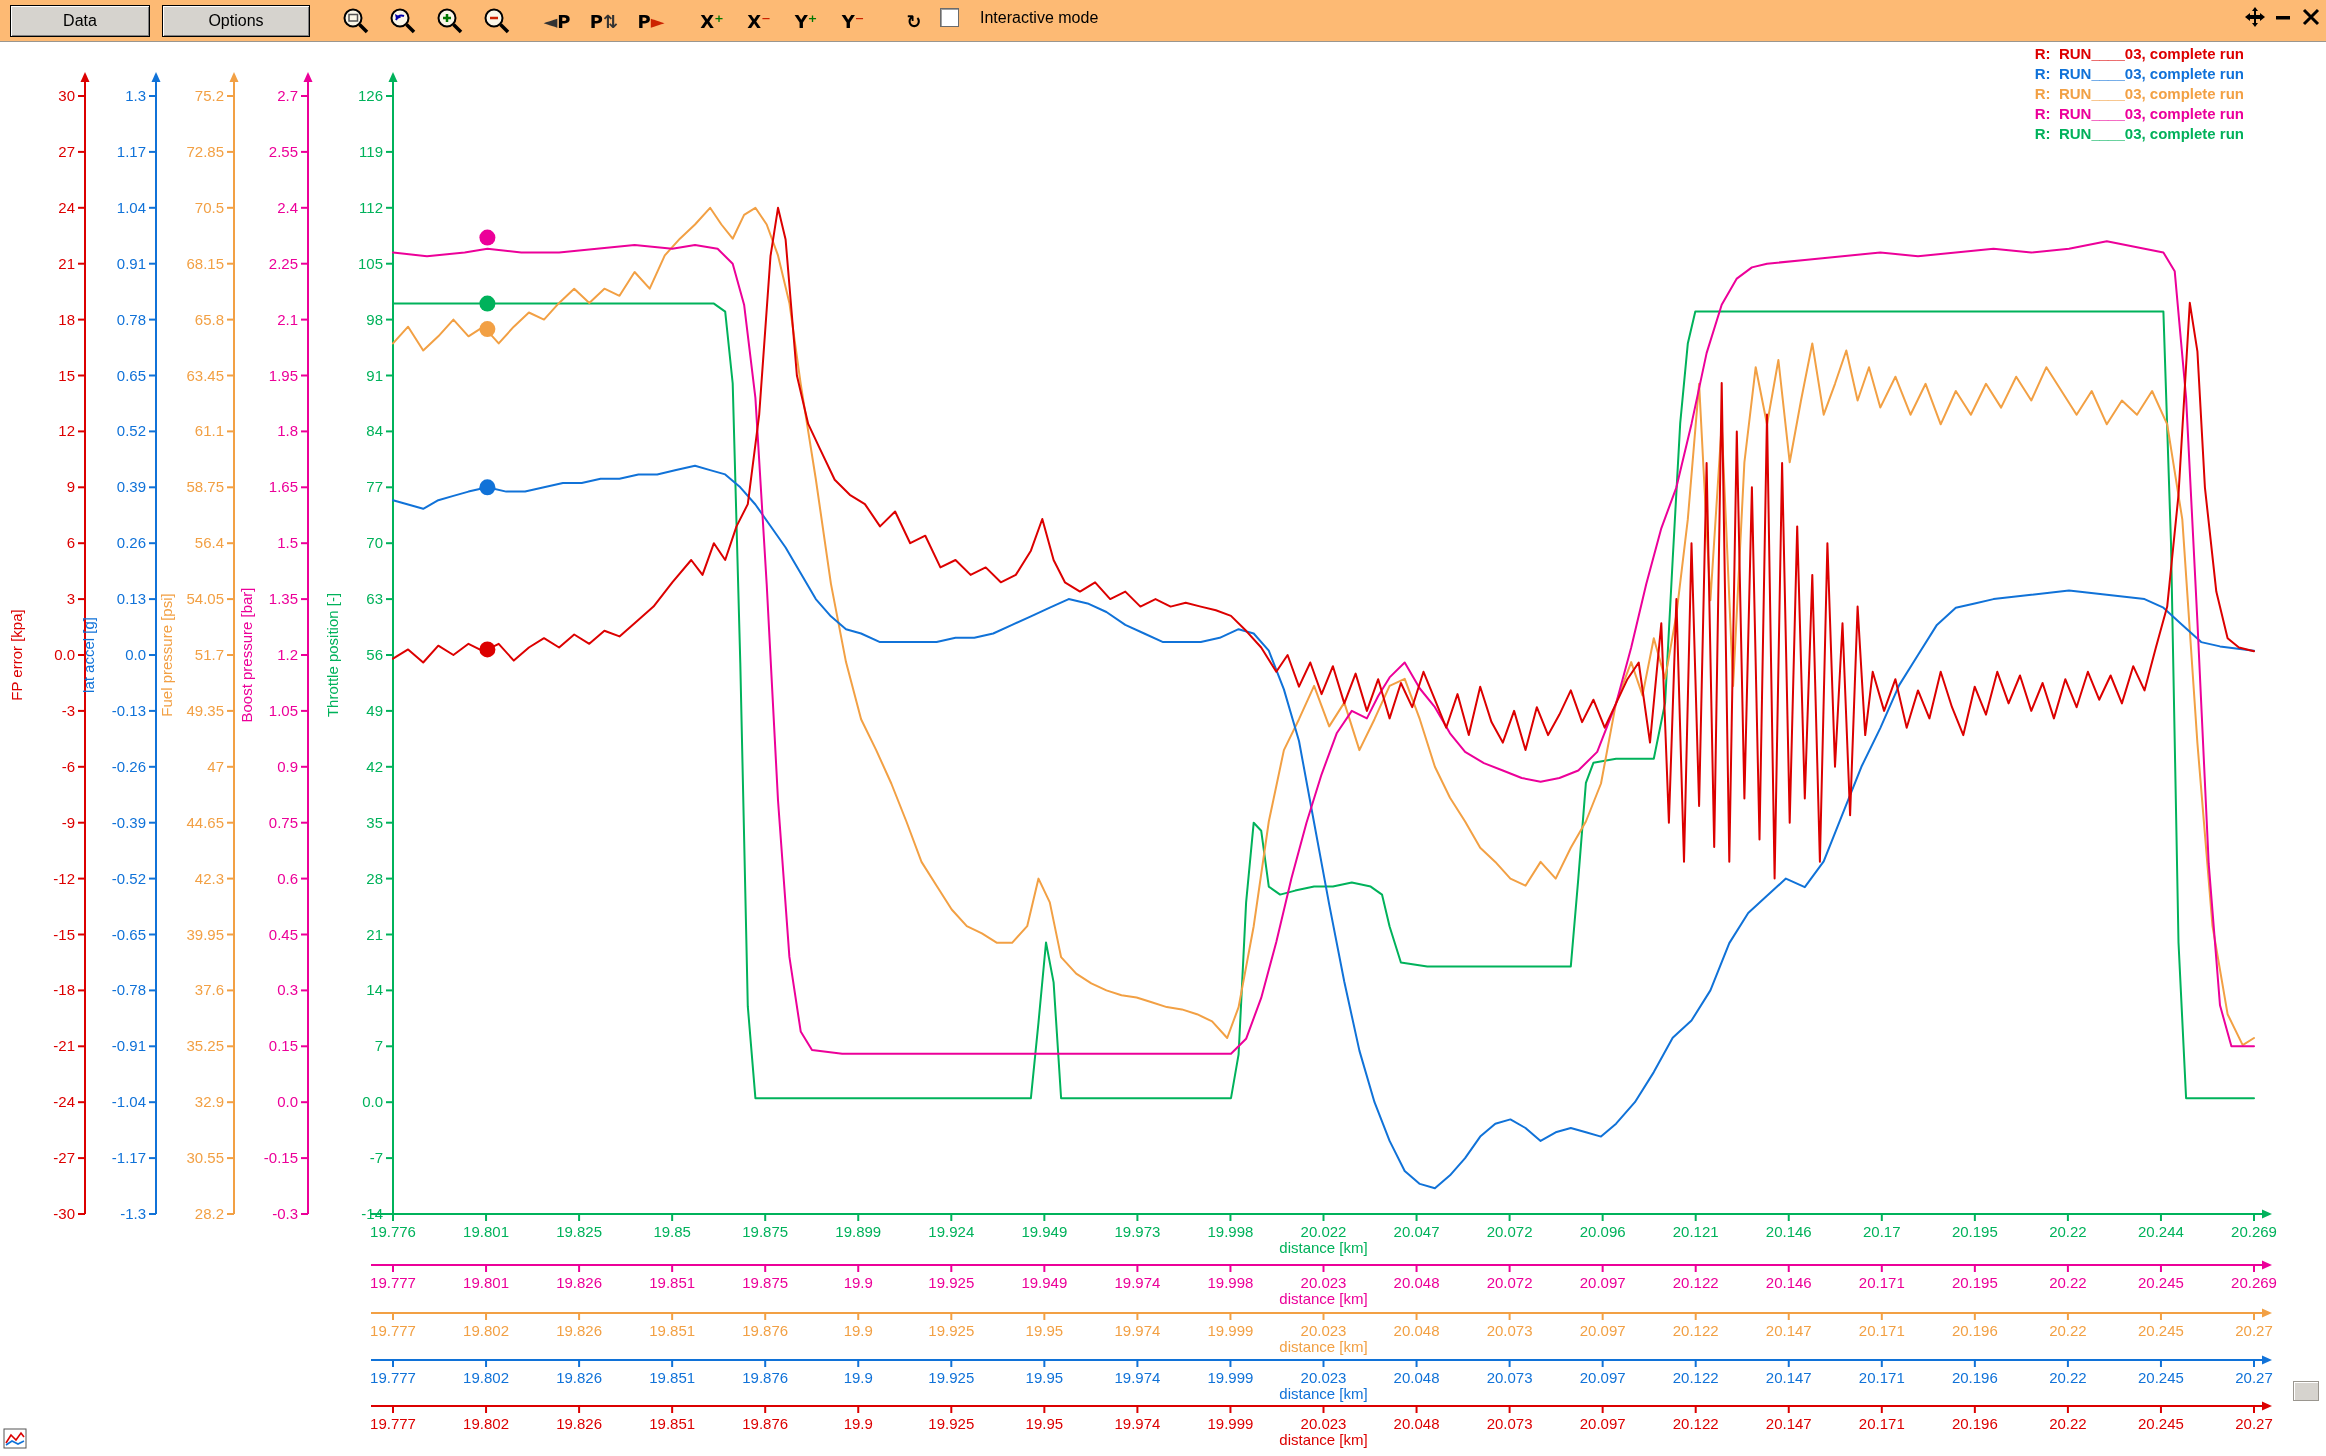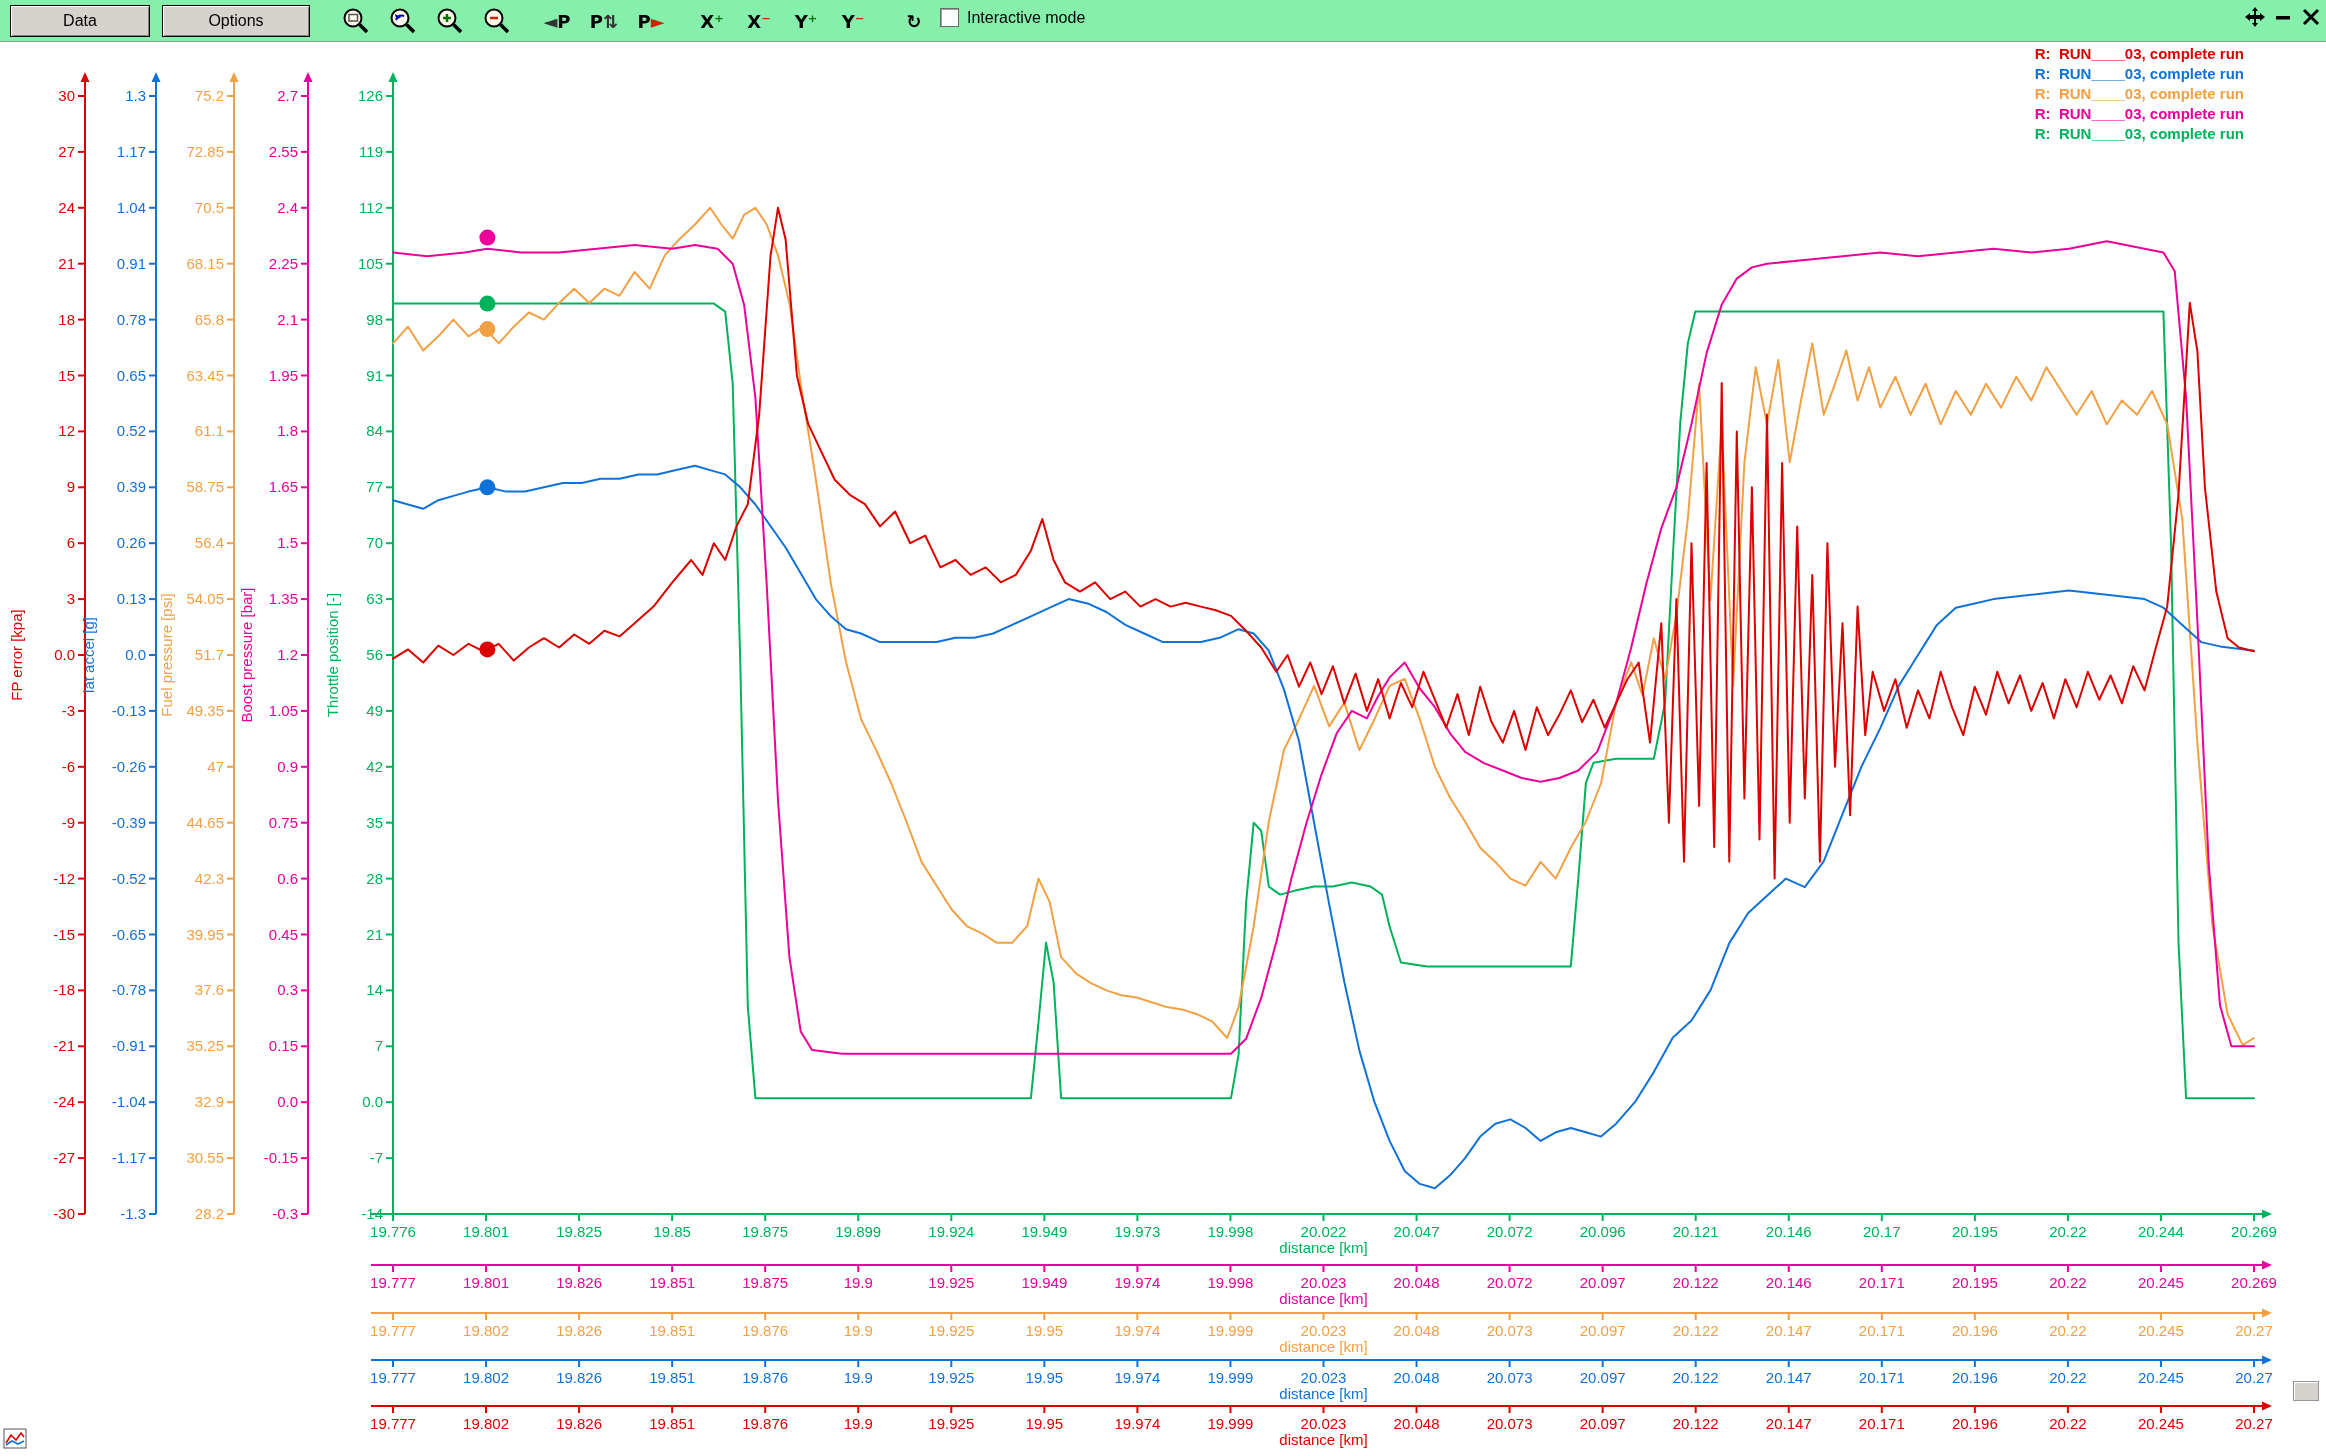--- a/index.html
+++ b/index.html
@@ -1,28 +1,28 @@
 <!DOCTYPE html>
 <html><head>
 <meta charset="utf-8">
 <style>
   *{margin:0;padding:0;box-sizing:border-box}
   html,body{width:2326px;height:1456px;background:#ffffff;font-family:"Liberation Sans",sans-serif;overflow:hidden}
   #app{position:relative;width:2326px;height:1456px;background:#ffffff}
   
-  #toolbar{position:absolute;top:0;left:0;width:2326px;height:42px;background:#86efac;border-bottom:1px solid #9a968f;z-index:5}
+  #toolbar{position:absolute;top:0;left:0;width:2326px;height:42px;background:#fdba74;border-bottom:1px solid #9a968f;z-index:5}
   .tb-btn{position:absolute;top:5px;height:32px;background:#d6d3ce;border:1px solid #000;
           box-shadow:inset 1px 1px 0 #ffffff,inset -1px -1px 0 #808080;
           font:16px "Liberation Sans",sans-serif;cursor:pointer}
   #btn-data{left:10px;width:140px}
   #btn-options{left:162px;width:148px}
   .tb-icon{position:absolute;top:4px;width:38px;height:34px;display:flex;align-items:center;justify-content:center;
            font-family:"DejaVu Sans",sans-serif;font-size:18px;font-weight:bold;cursor:pointer;letter-spacing:0}
   .tb-icon svg{display:block}
-  #interactive-mode{position:absolute;left:940px;top:8px;display:flex;align-items:center;gap:8px;cursor:pointer}
+  #interactive-mode{position:absolute;left:940px;top:8px;display:flex;align-items:center;gap:21px;cursor:pointer}
   #interactive-mode .cb{width:19px;height:19px;background:#ffffff;border:1px solid #6b6b6b;
            box-shadow:inset 1px 1px 0 #a0a0a0;display:inline-block}
   #interactive-mode .cb-label{font:16px "Liberation Sans",sans-serif;color:#000}
   #win-controls{position:absolute;right:2px;top:4px;display:flex;gap:2px}
   .wc{width:26px;height:26px;display:flex;align-items:center;justify-content:center;cursor:pointer}
   
   #plot-svg{position:absolute;top:0;left:0}
   #plot-svg text{font-family:"Liberation Sans",sans-serif}
   #legend{position:absolute;top:44px;right:82px;text-align:center;z-index:4}
   .legend-row{font:bold 15px "Liberation Sans",sans-serif;line-height:20px;white-space:pre}

